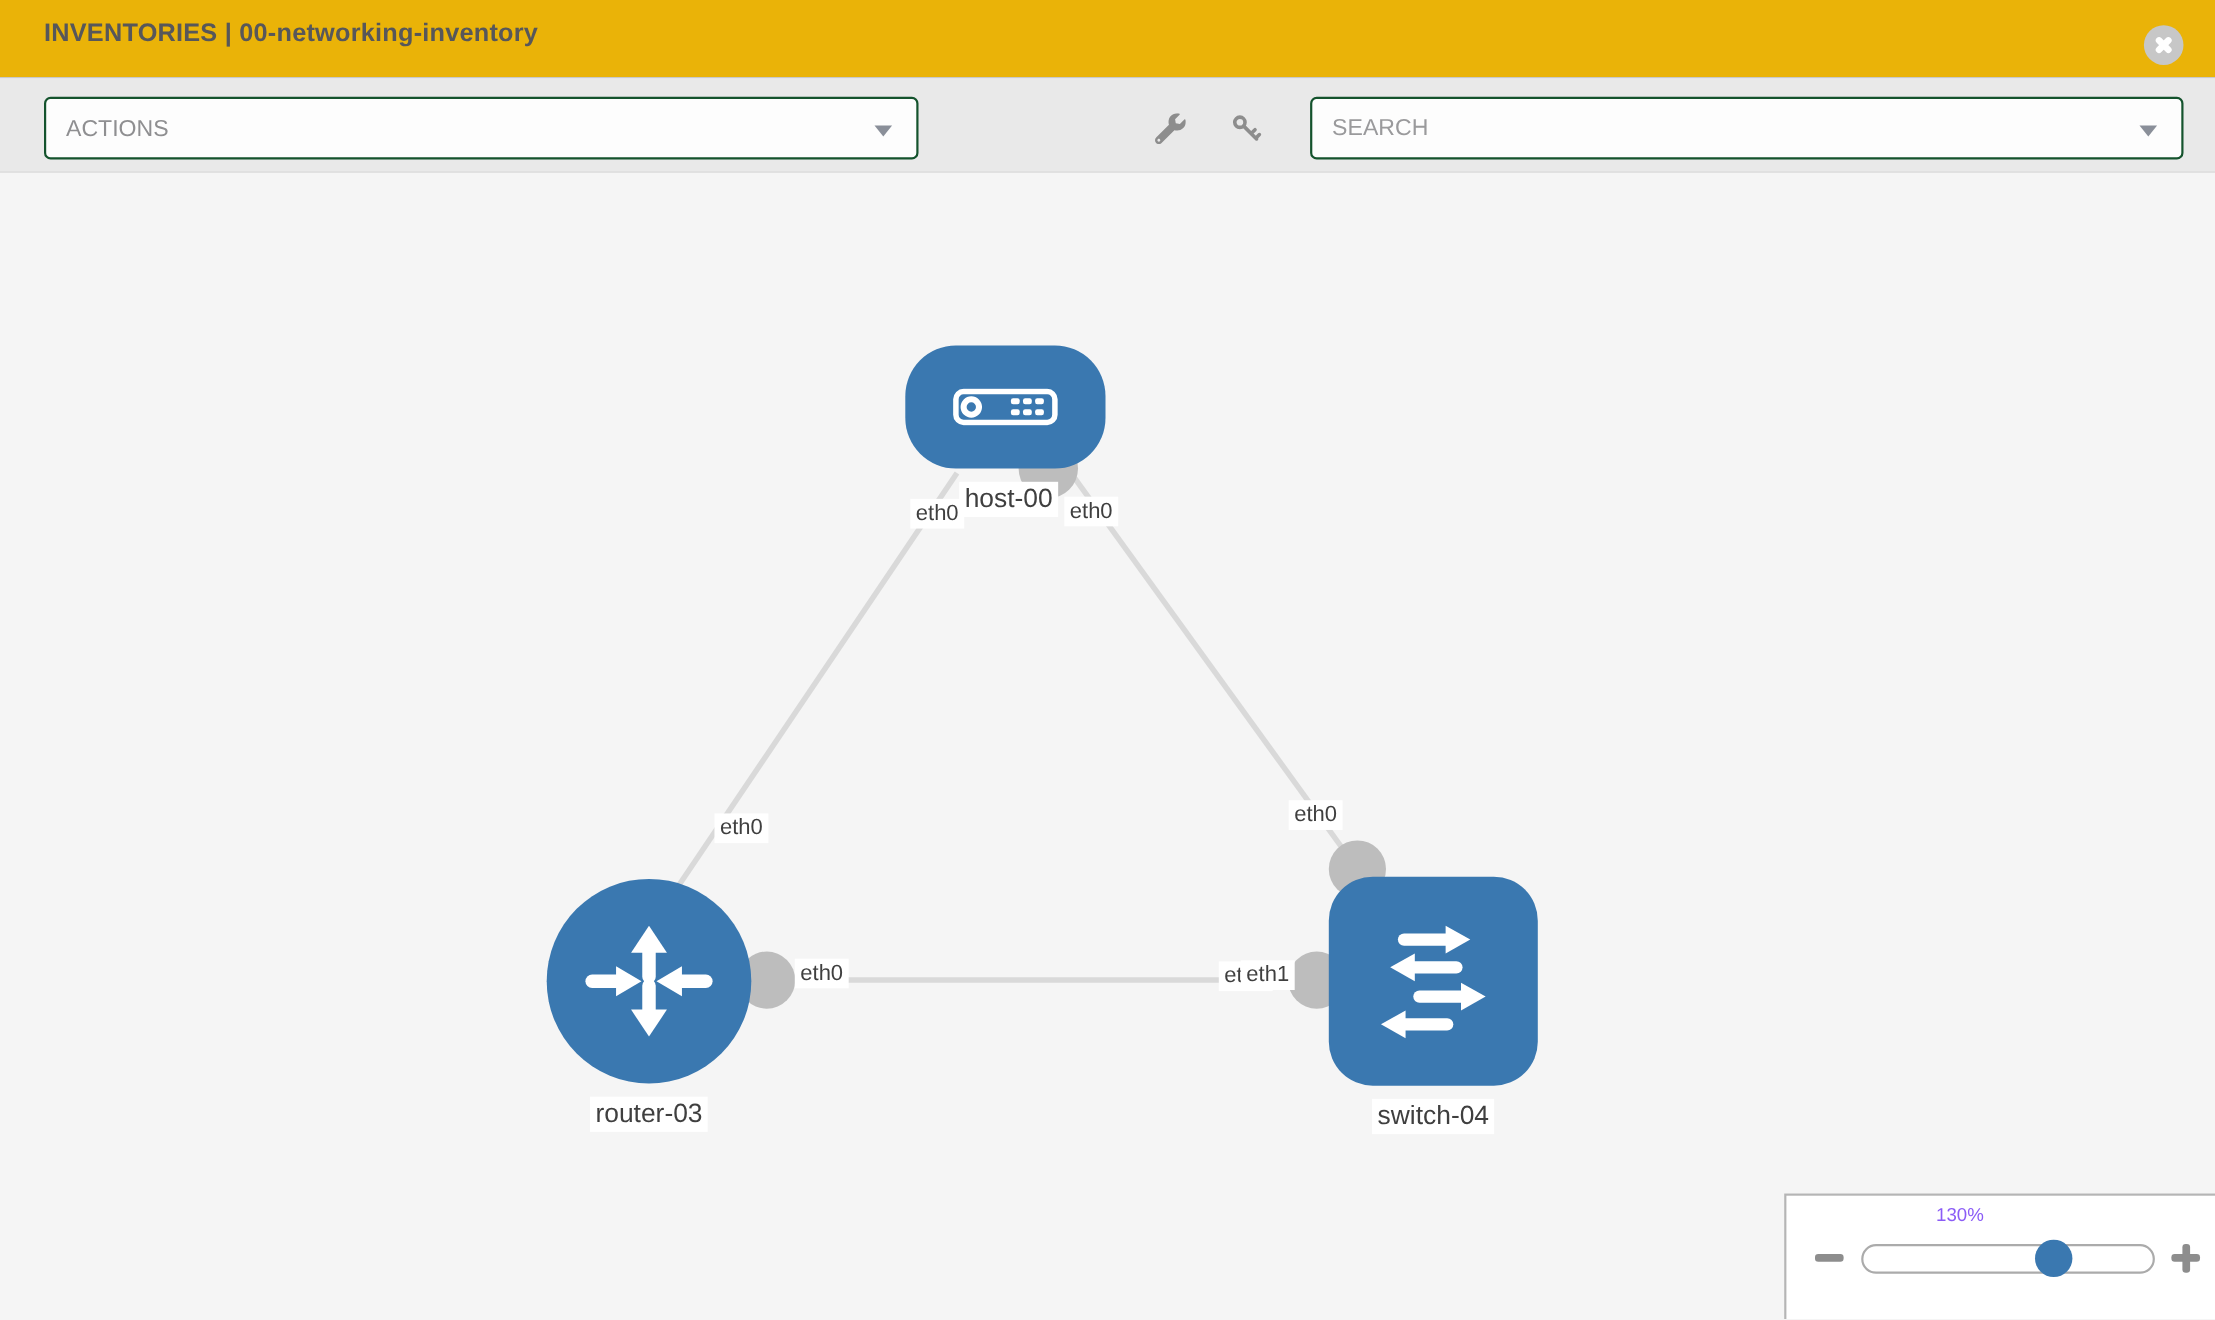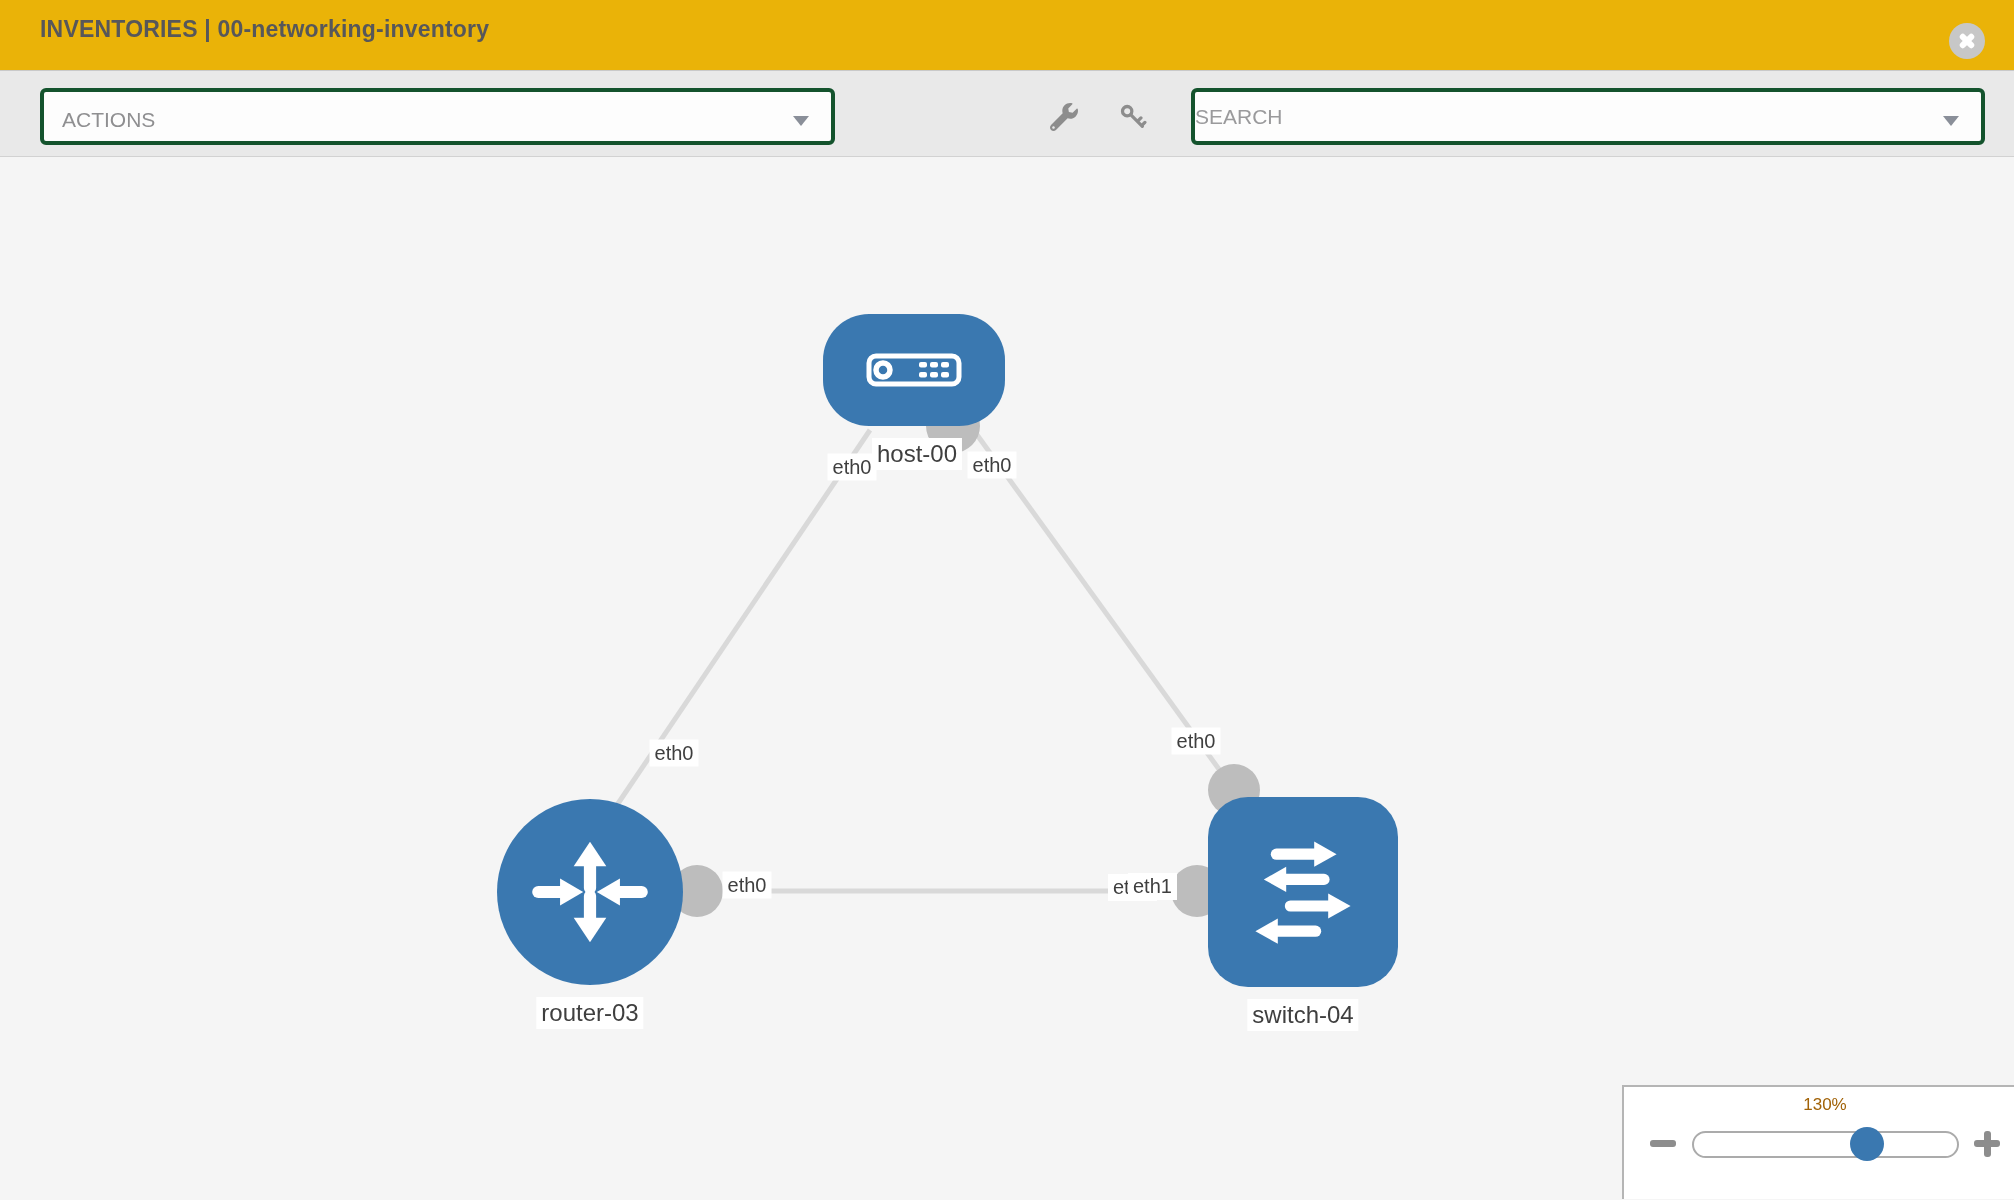--- a/index.html
+++ b/index.html
@@ -12,26 +12,26 @@
   .close-btn { position:absolute; left:1949px; top:23px; width:36px; height:36px; border-radius:50%;
     background:#c7c7c7; cursor:pointer; }
   .close-btn .xbar { position:absolute; left:9px; top:15px; width:18px; height:6px; background:#ffffff; border-radius:3px; }
   .close-btn .xbar.a { transform:rotate(45deg); }
   .close-btn .xbar.b { transform:rotate(-45deg); }
 
   
   .toolbar { position:relative; height:87px; background:#e9e9e9;
     border-top:1px solid #c9c9c9; border-bottom:1px solid #d2d2d2; }
   .tb-box { position:absolute; top:17px; height:57px; background:#fdfdfd;
-    border:4px solid #14532d; border-radius:6px; }
+    border:2px solid #14532d; border-radius:6px; }
   .actions-box { left:40px; width:795px; cursor:pointer; }
   .actions-box .tb-text { position:absolute; left:18px; top:0; line-height:55px; font-size:21px; color:#8f8f91; }
   .search-box { left:1191px; width:794px; }
   .search-box input { position:absolute; left:0; top:0; width:100%; height:100%; border:none; outline:none;
-    background:transparent; padding-left:0; font-size:21px; color:#555; font-family:"Liberation Sans",sans-serif; }
+    background:transparent; padding-left:18px; font-size:21px; color:#555; font-family:"Liberation Sans",sans-serif; }
   .search-box input::placeholder { color:#9a9a9c; opacity:1; }
   .caret { position:absolute; right:22px; top:24px; width:0; height:0;
     border-left:8px solid transparent; border-right:8px solid transparent; border-top:10px solid #8a8f99; }
   .tb-icon-btn { position:absolute; top:32px; width:30px; height:30px; cursor:pointer; }
   .wrench-btn { left:1050px; }
   .key-btn { left:1119px; }
 
   
   .canvas { position:relative; height:1042px; background:#f5f5f5; overflow:hidden; }
   .links-svg { position:absolute; left:0; top:0; }
@@ -43,21 +43,21 @@
 
   .lbl { position:absolute; background:#ffffff; color:#3f3f3f; padding:2px 5px; white-space:nowrap;
     transform:translate(-50%,-50%); }
   .lbl-node { font-size:24px; }
   .lbl-if { font-size:20px; }
   .lbl-abs { transform:none; }
 
   
   .zoom-panel { position:absolute; left:1622px; top:928px; width:394px; height:118px; background:#ffffff;
     border:2px solid #b5b5b5; }
-  .zoom-level { position:absolute; left:136px; top:8px; width:130px; text-align:center; font-size:17px; color:#a16207; }
+  .zoom-level { position:absolute; left:136px; top:8px; width:130px; text-align:left; font-size:17px; color:#8b5cf6; }
   .zoom-minus, .zoom-plus { position:absolute; top:42px; width:30px; height:30px; cursor:pointer; }
   .zoom-minus { left:24px; }
   .zoom-plus { left:348px; }
   .hbar { position:absolute; left:2px; top:11px; width:26px; height:7px; background:#8d8d8d; border-radius:3px; }
   .vbar { position:absolute; left:11.5px; top:2px; width:7px; height:26px; background:#8d8d8d; border-radius:3px; }
   .zoom-track { position:absolute; left:68px; top:44px; width:267px; height:27px; background:#ffffff;
     border:2px solid #ababab; border-radius:14px; cursor:pointer; }
   .zoom-thumb { position:absolute; left:156px; top:-6px; width:34px; height:34px; border-radius:50%;
     background:#3a78b0; cursor:grab; }
 </style>

